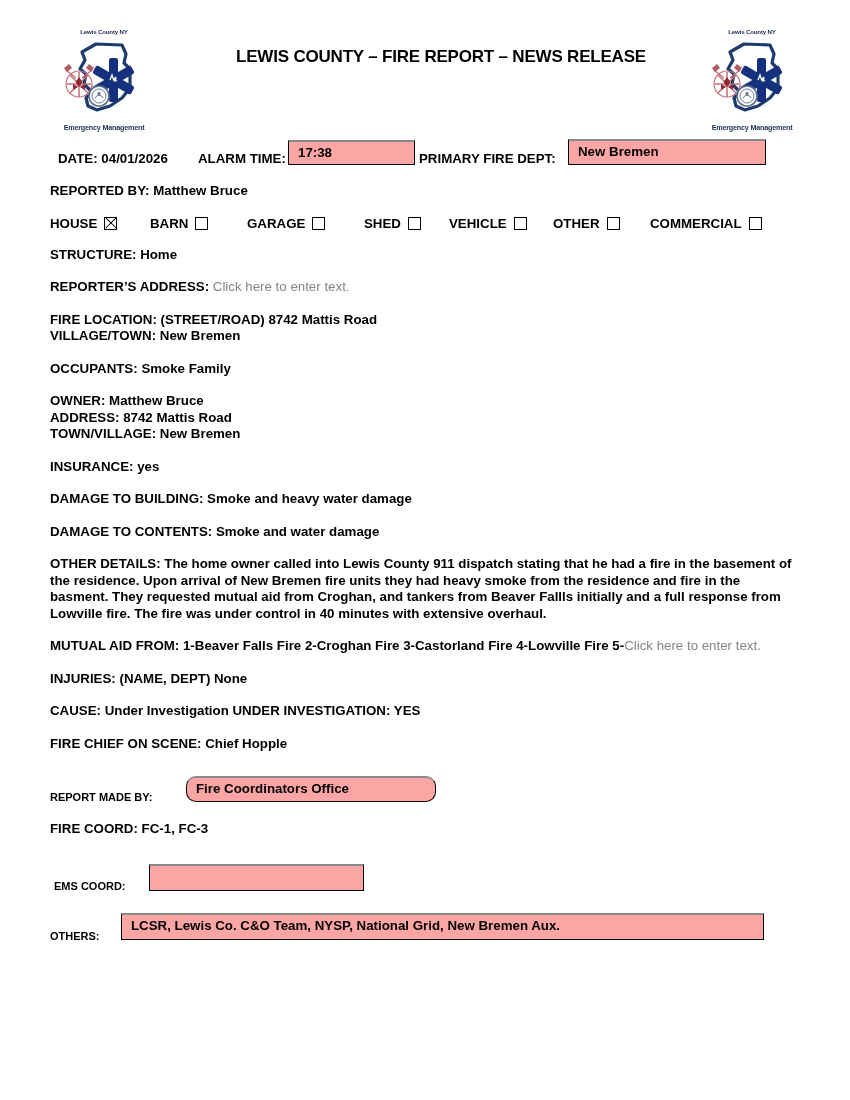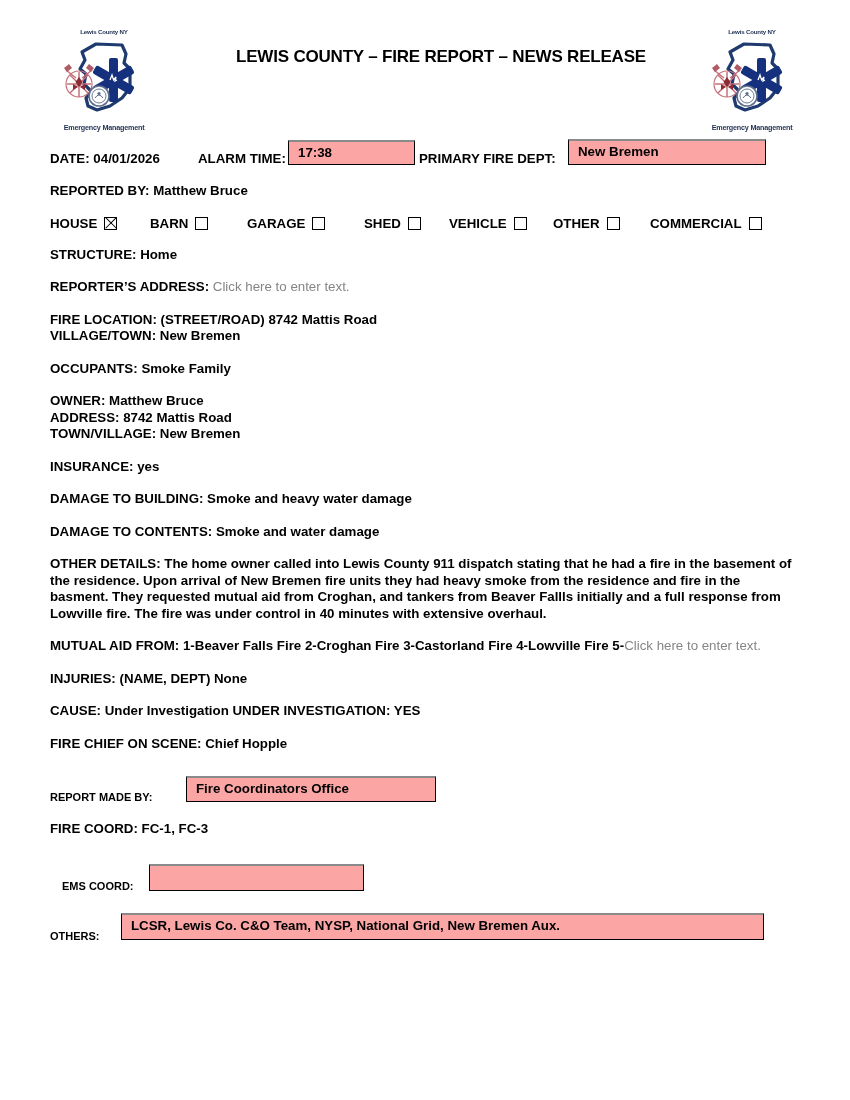--- a/index.html
+++ b/index.html
@@ -106,21 +106,21 @@
   .row-top {
     position: relative;
     height: 34px;
   }
   .row-top .lbl {
     position: absolute;
     font-size: 13.3px;
     font-weight: bold;
     white-space: nowrap;
   }
-  #date-label       { left: 0px;   top: 11px; }
+  #date-label       { left: 8px;   top: 11px; }
   #alarm-label      { left: 148px; top: 11px; }
   #alarm-box        { position: absolute; left: 238px; top: 0px;  width: 127px; height: 25px; }
   #dept-label       { left: 369px; top: 11px; }
   #dept-box         { position: absolute; left: 518px; top: -1px; width: 198px; height: 26px; }
 
   
   .checkrow {
     position: relative;
     height: 22px;
     font-size: 13.3px;
@@ -385,34 +385,34 @@
 
     <div class="line">
       <span>FIRE CHIEF ON SCENE:</span>
       <span class="val">Chief Hopple</span>
     </div>
 
     <div class="gap-l"></div>
 
     <div class="boxrow" style="height:40px">
       <div class="lbl" style="left:0px; top:19px">REPORT MADE BY:</div>
-      <div class="fieldbox" style="left:136px; top:4px; width:250px; height:26px;">Fire Coordinators Office</div>
+      <div class="fieldbox" style="left:136px; top:4px; width:250px; height:26px;border-radius:10px;">Fire Coordinators Office</div>
     </div>
 
     <div class="gap-s"></div>
 
     <div class="line">
       <span>FIRE COORD:</span>
       <span class="val">FC-1, FC-3</span>
     </div>
 
     <div class="gap-l"></div>
 
     <div class="boxrow" style="height:42px">
-      <div class="lbl" style="left:12px; top:22px">EMS COORD:</div>
+      <div class="lbl" style="left:4px; top:22px">EMS COORD:</div>
       <div class="fieldbox" style="left:99px; top:6px; width:215px; height:27px;"></div>
     </div>
 
     <div class="gap-s"></div>
 
     <div class="boxrow" style="height:42px">
       <div class="lbl" style="left:0px; top:21px">OTHERS:</div>
       <div class="fieldbox" style="left:71px; top:4px; width:643px; height:27px;">LCSR, Lewis Co. C&amp;O Team, NYSP, National Grid, New Bremen Aux.</div>
     </div>
 

